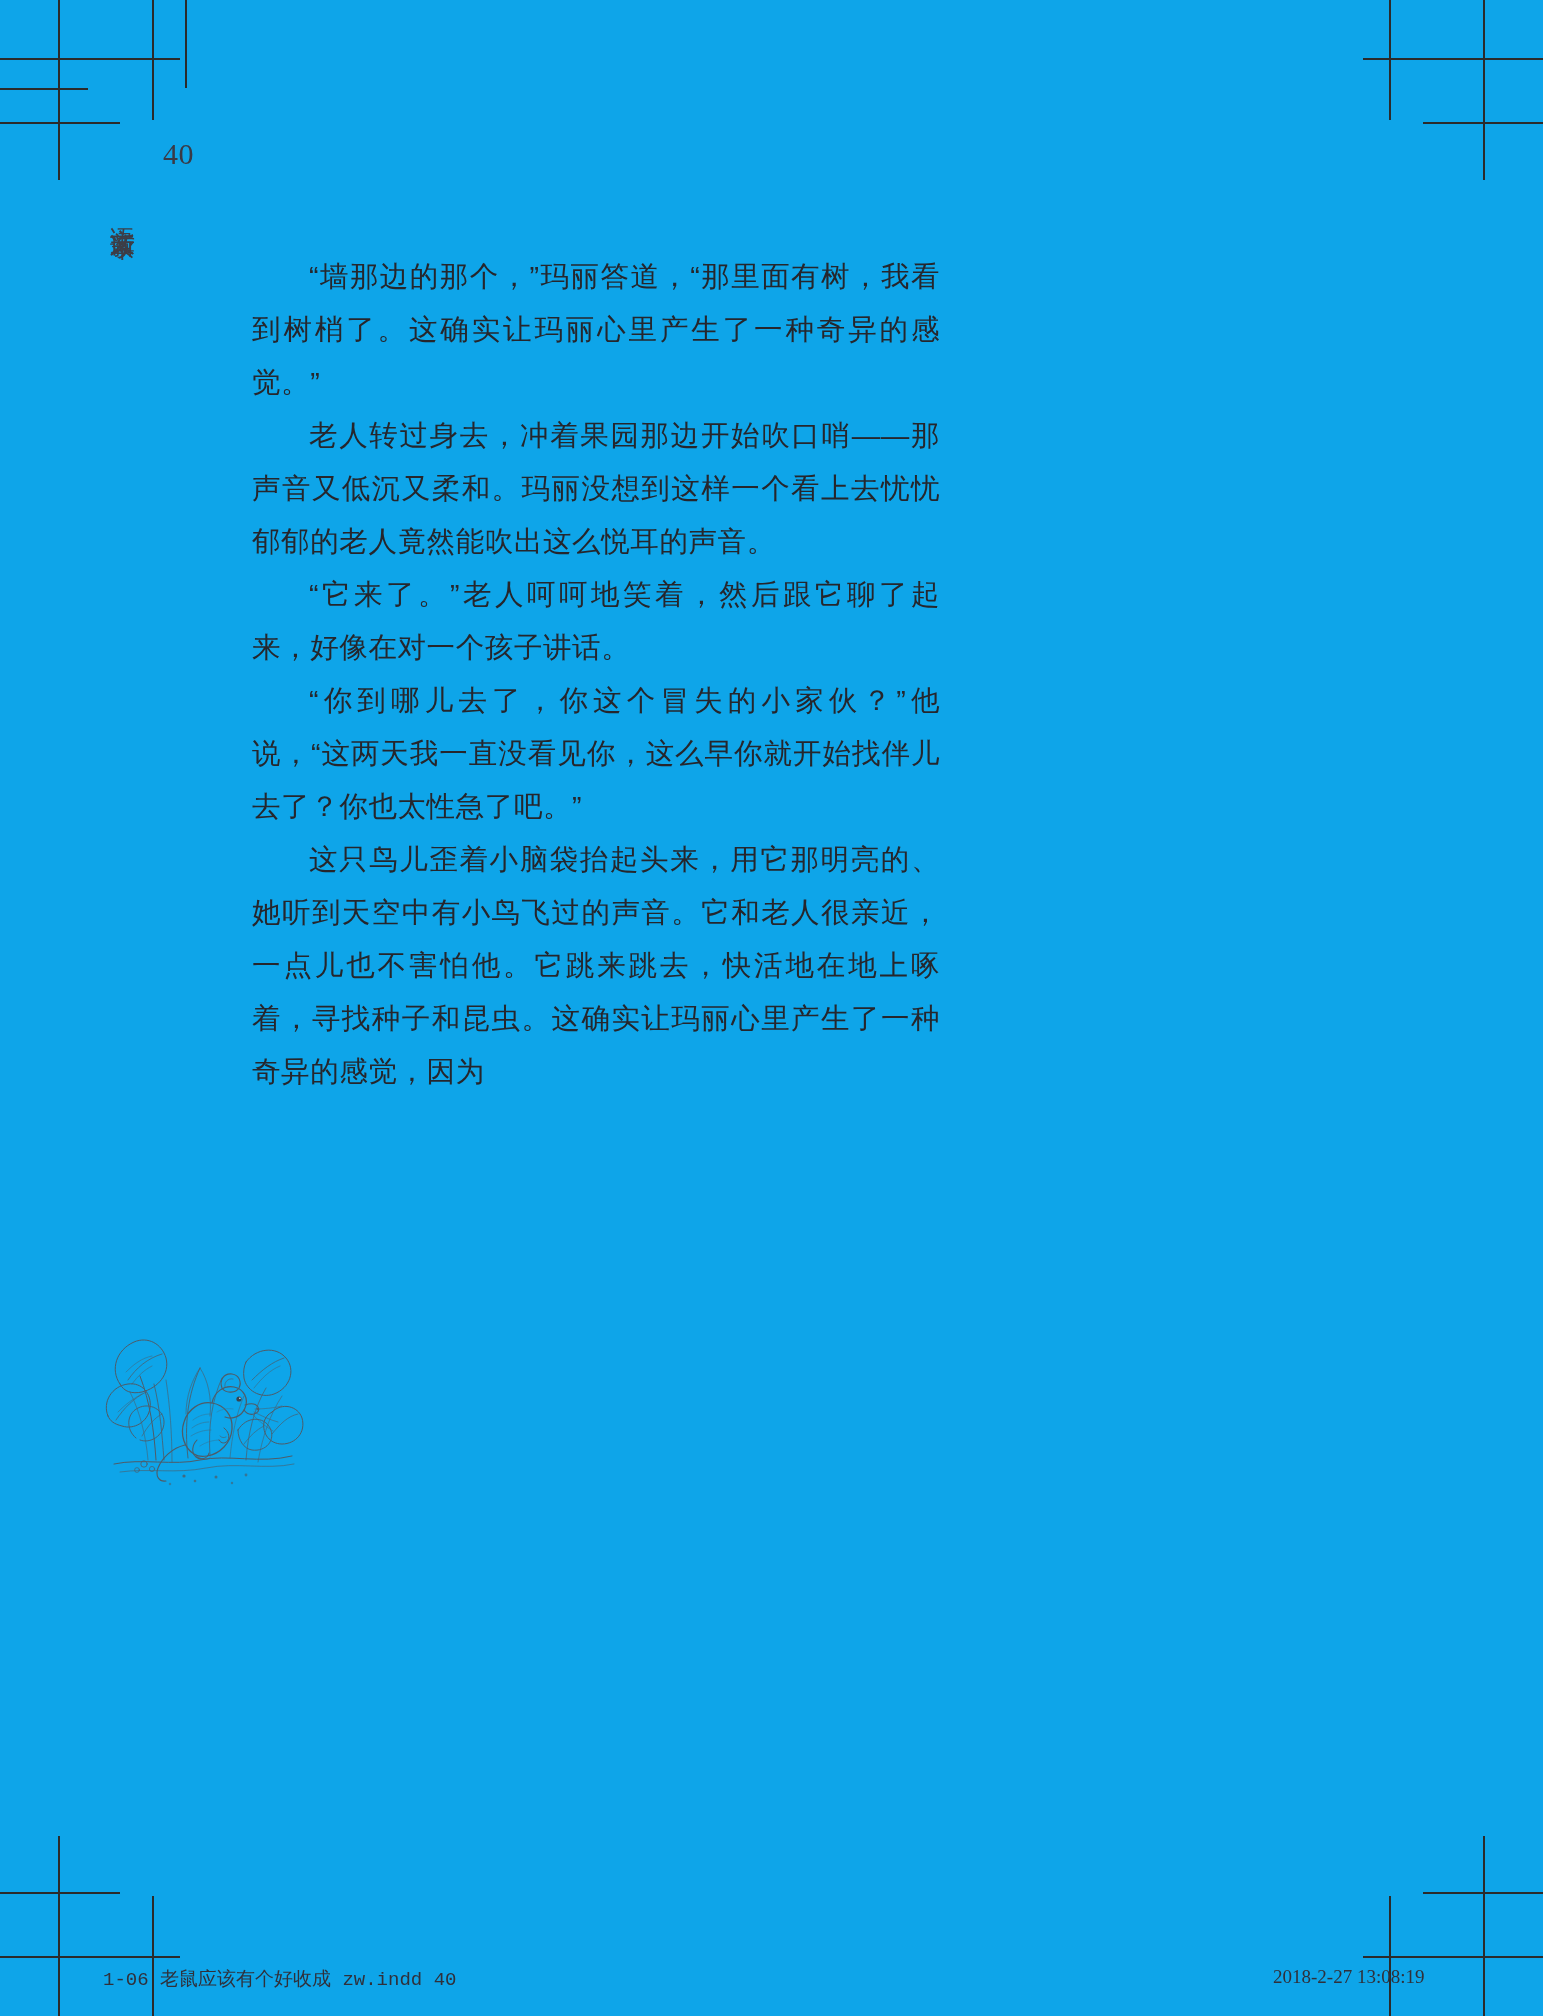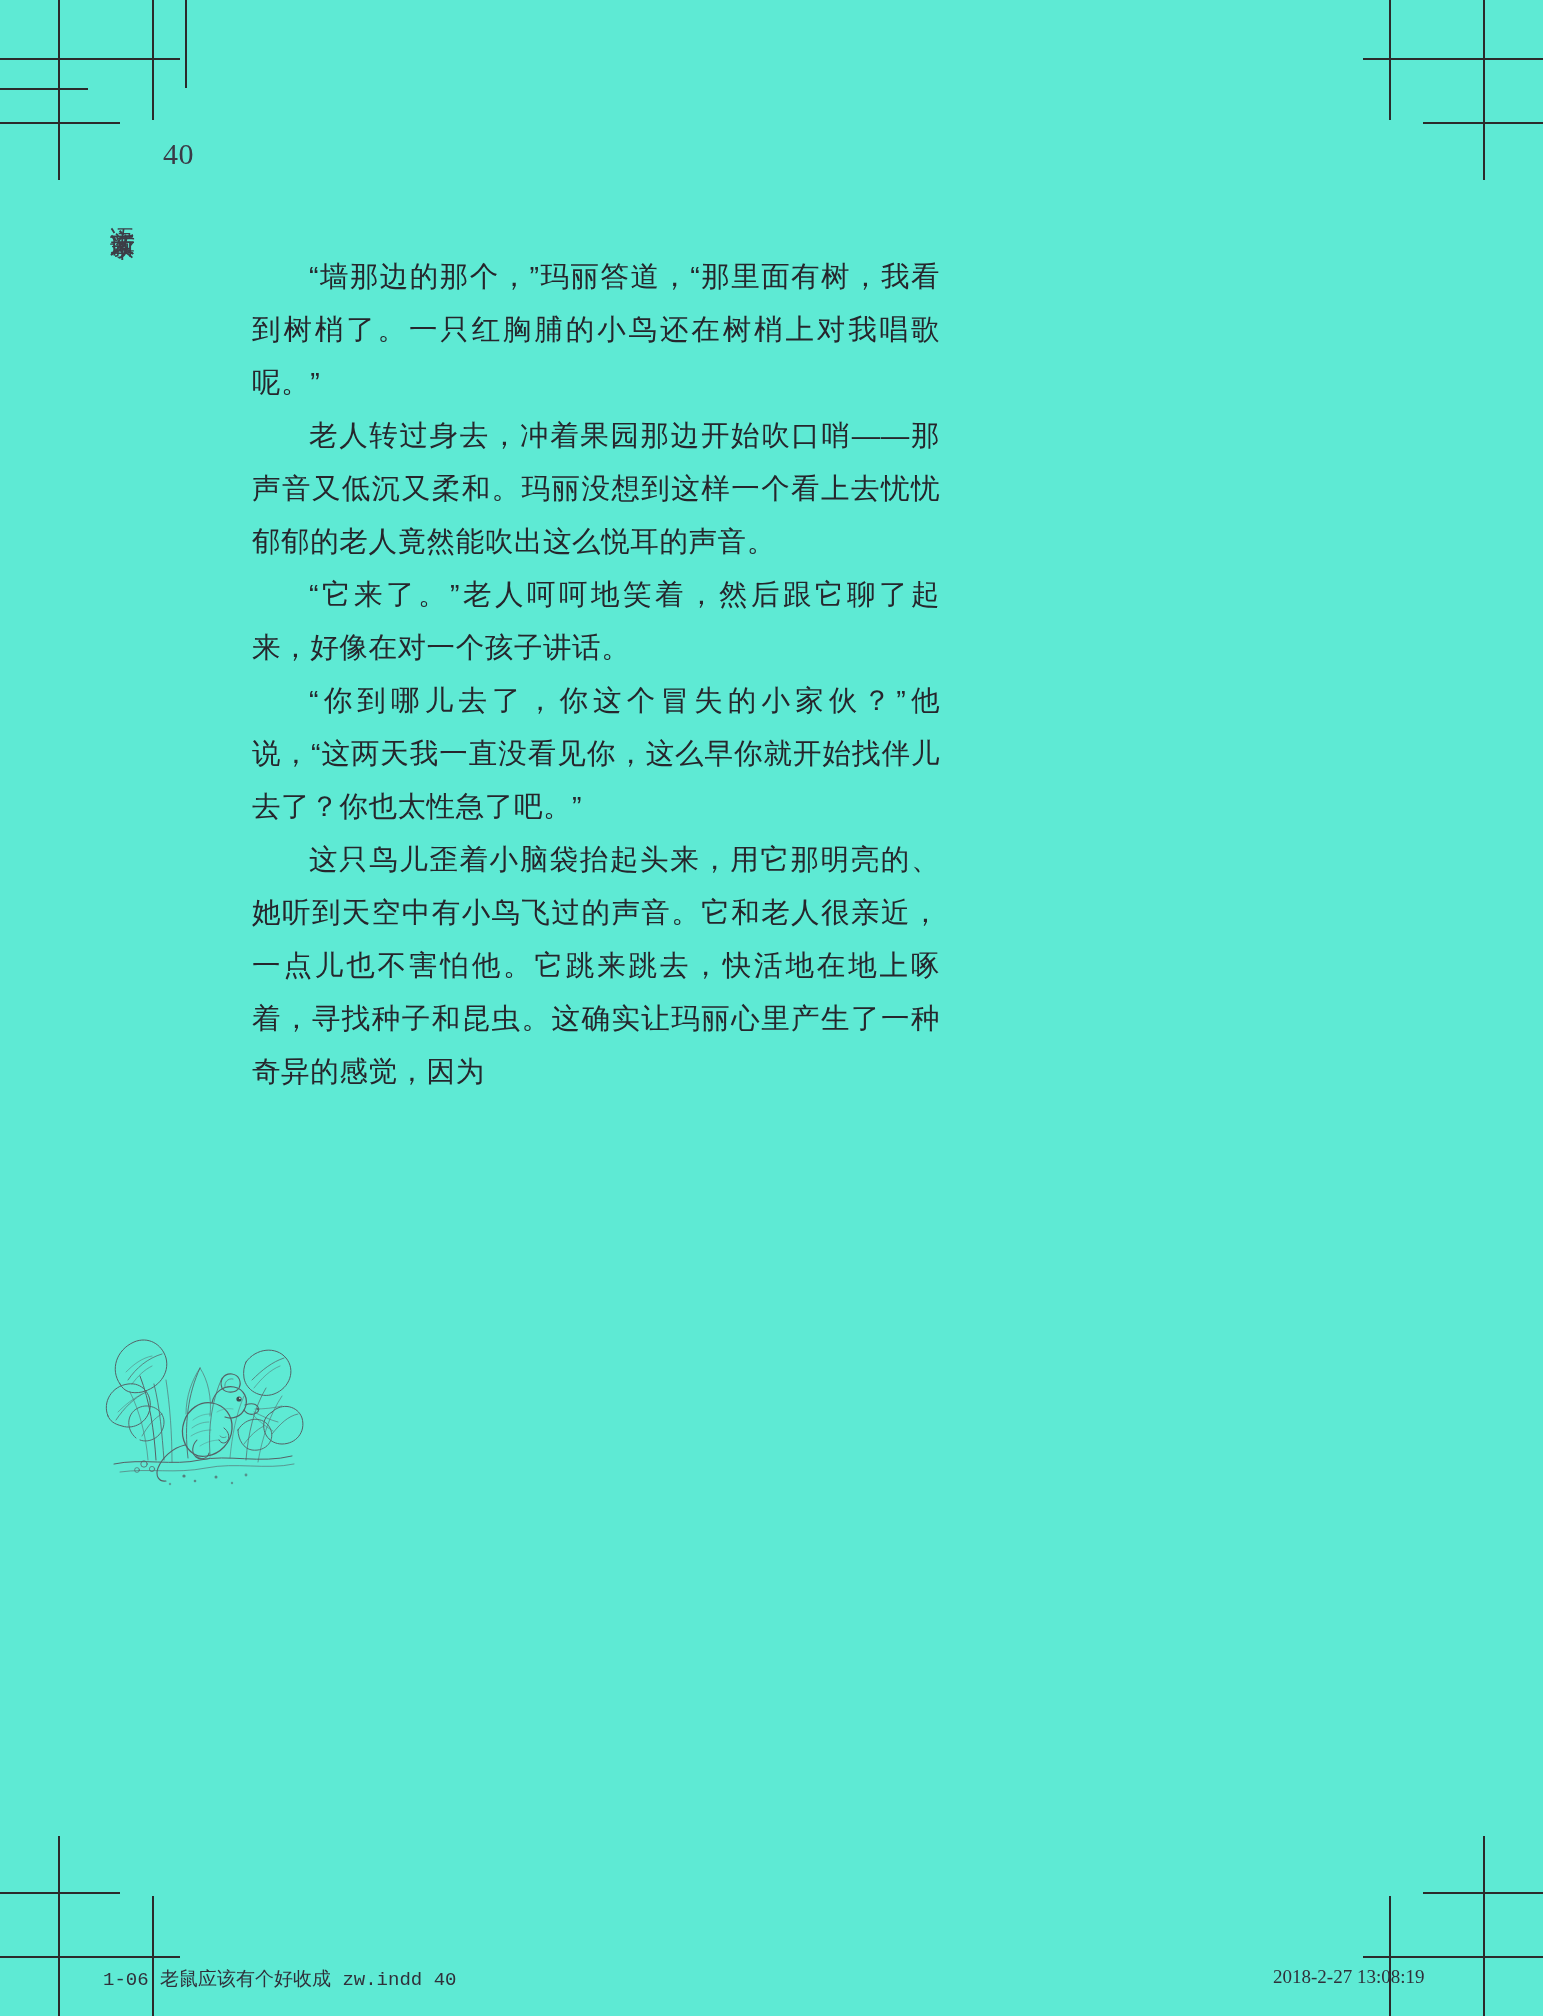--- a/index.html
+++ b/index.html
@@ -5,21 +5,21 @@
   html,body{margin:0;padding:0;}
   body{
     width:1543px;height:2016px;
     background:#ffffff;
     font-family:"Liberation Serif","DejaVu Serif",serif;
     position:relative;
     overflow:hidden;
     -webkit-font-smoothing:antialiased;
   }
   
-  #page{position:absolute;inset:0;background:#5eead4;padding-left:14px;}
+  #page{position:absolute;inset:0;background:#0ea5e9;padding-left:14px;}
 
   
   .crop{position:absolute;}
   .crop .h{position:absolute;background:#2b2b2b;height:1.6px;}
   .crop .v{position:absolute;background:#2b2b2b;width:1.6px;}
 
   
   #crop-tl{left:0px;top:0px;width:230px;height:230px;}
   #crop-tl .v1{left:58px;top:0px;height:180px;}
   #crop-tl .h1{left:0px;top:58px;width:180px;}
@@ -137,21 +137,21 @@
       <div class="h h1"></div>
     <div class="v v2"></div>
       <div class="h h2"></div>
   </div>
 
   <div id="folio">40</div>
 
   <div id="running-head">语文新读本</div>
 
   <div id="body-col">
-    <p class="para">“墙那边的那个，”玛丽答道，“那里面有树，我看到树梢了。一只红胸脯的小鸟还在树梢上对我唱歌呢。”</p>
+    <p class="para">“墙那边的那个，”玛丽答道，“那里面有树，我看到树梢了。这确实让玛丽心里产生了一种奇异的感觉。”</p>
     <p class="para">老人转过身去，冲着果园那边开始吹口哨——那声音又低沉又柔和。玛丽没想到这样一个看上去忧忧郁郁的老人竟然能吹出这么悦耳的声音。</p>
     <p class="para">“它来了。”老人呵呵地笑着，然后跟它聊了起来，好像在对一个孩子讲话。</p>
     <p class="para">“你到哪儿去了，你这个冒失的小家伙？”他说，“这两天我一直没看见你，这么早你就开始找伴儿去了？你也太性急了吧。”</p>
     <p class="para">这只鸟儿歪着小脑袋抬起头来，用它那明亮的、她听到天空中有小鸟飞过的声音。它和老人很亲近，一点儿也不害怕他。它跳来跳去，快活地在地上啄着，寻找种子和昆虫。这确实让玛丽心里产生了一种奇异的感觉，因为</p>
   </div>
 
   <div id="illustration">
     <svg viewBox="0 0 218 212" xmlns="http://www.w3.org/2000/svg">
       <g fill="none" stroke="#55555c" stroke-width="1" stroke-linecap="round" stroke-linejoin="round" opacity="0.92">
 

